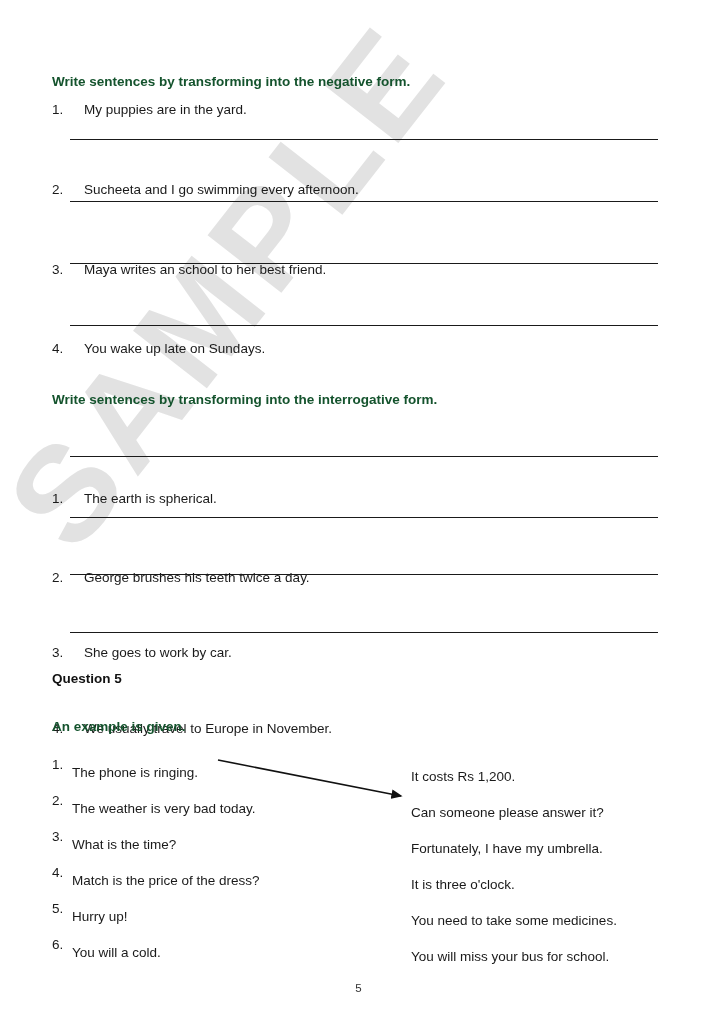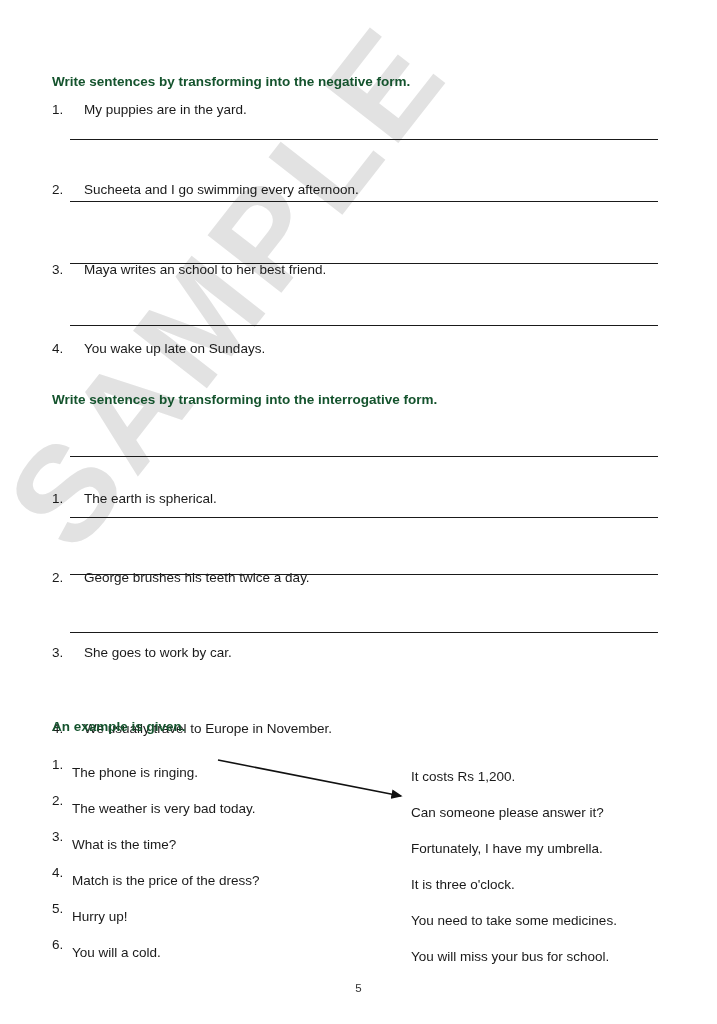--- a/index.html
+++ b/index.html
@@ -210,20 +210,23 @@
       <span class="txt">She goes to work by car.</span>
     </div>
     <div class="answer-line" style="top:574px;"></div>
 
     <div class="section item" style="top:594px;">
       <span class="num">4.</span>
       <span class="txt">We usually travel to Europe in November.</span>
     </div>
     <div class="answer-line" style="top:632px;"></div>
 
+    <div class="section" style="top:670px;">
+      <div class="q-title">Question 5</div>
+    </div>
     <div class="section" style="top:718px;">
       <div class="q-instruction">An example is given.</div>
     </div>
 
     <div class="section" style="top:756px; height:200px;">
 
       <div class="match-row" style="top:0px;">
         <span class="num">1.</span>
         <span class="left-txt">The phone is ringing.</span>
         <span class="right-txt">It costs Rs 1,200.</span>

